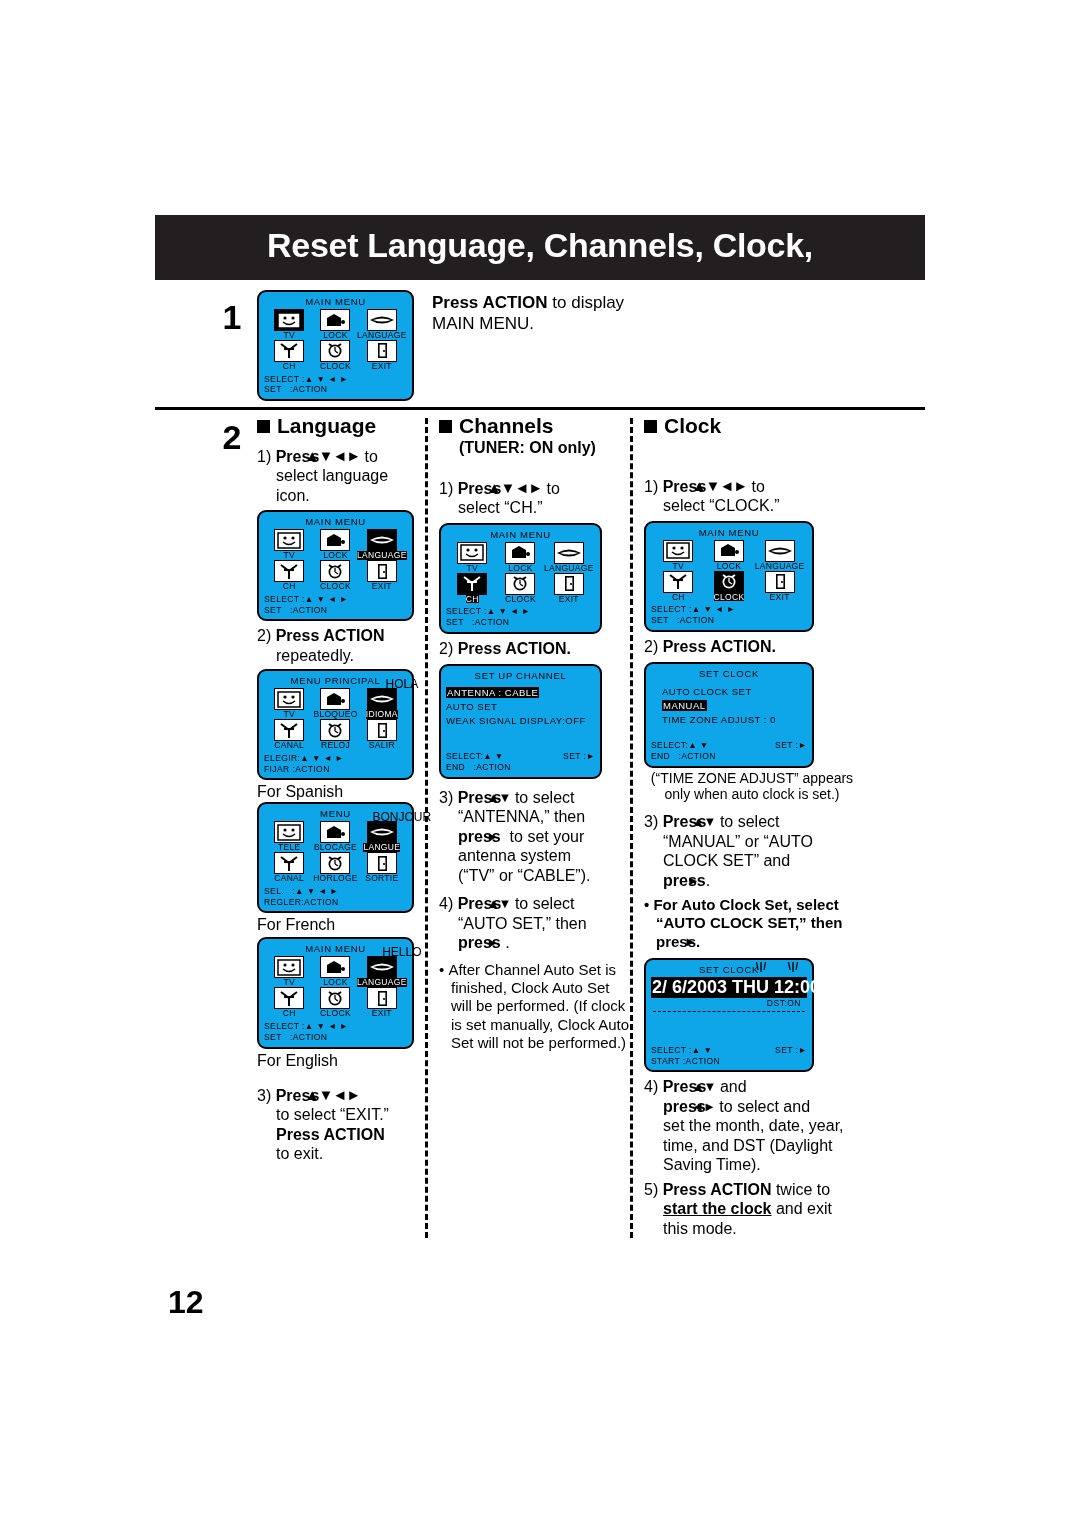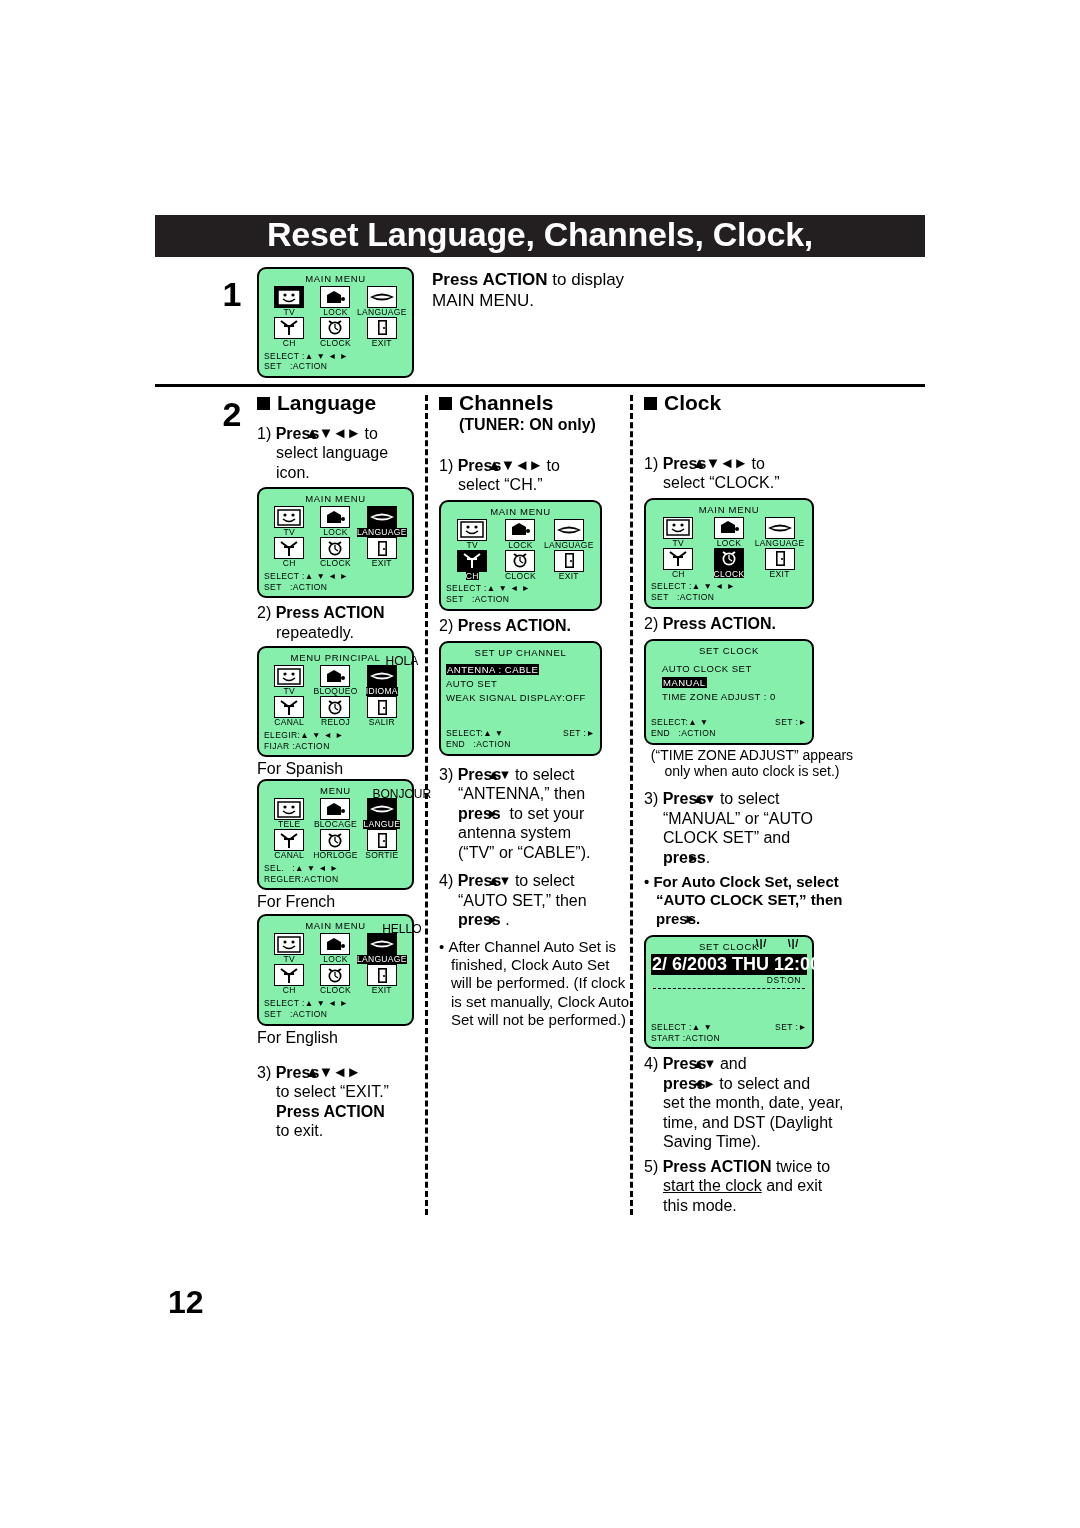--- a/index.html
+++ b/index.html
@@ -13,21 +13,21 @@
   }
   .page{
     position:absolute;
     left:155px; top:215px;
     width:770px; height:1110px;
   }
   
   .banner{
     background:#231f20;
     color:#fff;
-    height:42px;
+    height:65px;
     display:flex;
     align-items:center;
     justify-content:center;
     padding:0 10px 4px 10px;
     box-sizing:border-box;
   }
   .banner-title{
     font-size:34px;
     font-weight:bold;
     letter-spacing:-0.3px;
@@ -130,38 +130,38 @@
   .caption{
     text-align:left;
     font-size:16px;
     margin-top:3px;
   }
   .note{
     font-size:14px;
     line-height:1.2;
     margin-top:2px;
   }
-  .ul{text-decoration:underline;}
+  .ul{text-decoration:underline;font-weight:bold;}
   
   .ar{
     display:inline-block;
     font-size:15px;
     letter-spacing:-1px;
     vertical-align:1px;
   }
   .ar2{
     display:inline-block;
     font-size:13px;
     letter-spacing:-1px;
     vertical-align:1px;
   }
   
   .osd{
     width:157px;
-    background:#86efac;
+    background:#0ea5e9;
     border:2px solid #000;
     border-radius:9px;
     box-sizing:border-box;
     padding:4px 5px 4px 5px;
     font-family:"Liberation Sans", sans-serif;
     position:relative;
   }
   .osd.wide{width:163px;}
   .osd.wide2{width:170px;}
   .osd-title{

